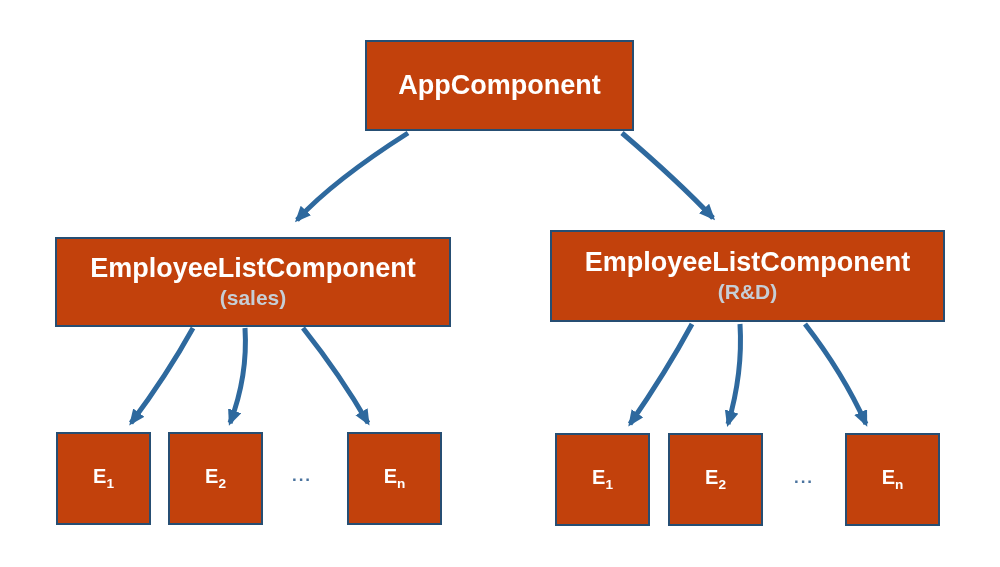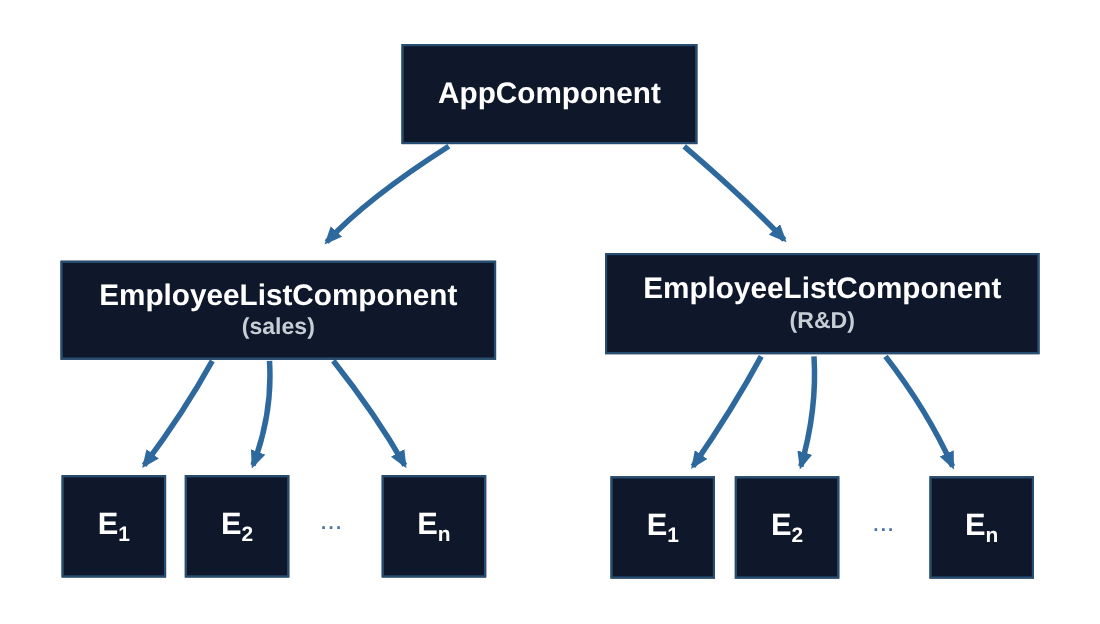--- a/index.html
+++ b/index.html
@@ -4,32 +4,32 @@
 <style>
   html,body { margin:0; padding:0; background:#ffffff; }
   .canvas {
     position:relative; width:1000px; height:567px; background:#ffffff;
     font-family:"Liberation Sans", sans-serif; overflow:hidden;
   }
   svg.edges { position:absolute; left:0; top:0; width:1000px; height:567px; pointer-events:none; }
 
   .node {
     position:absolute; box-sizing:border-box;
-    background:#0f172a; border:2px solid #264E73;
+    background:#c2410c; border:2px solid #264E73;
     color:#ffffff; font-weight:bold;
     display:flex; flex-direction:column; align-items:center; justify-content:center;
     text-align:center; line-height:1.15;
   }
   .root-node  { left:365px; top:40px;  width:269px; height:91px; font-size:27px; }
   .group-node .group-title { font-size:27px;text-align:center; }
   .group-node .group-sub   { font-size:21px; color:#C6CED6; margin-top:2px; }
   .group-sales { left:55px;  top:237px; width:396px; height:90px; }
   .group-rd    { left:550px; top:230px; width:395px; height:92px; }
 
-  .leaf { width:95px; height:93px; font-size:28px; }
+  .leaf { width:95px; height:93px; font-size:20px; }
   .leaf sub { font-size:0.68em; }
   .l-e1 { left:56px;  top:432px; }
   .l-e2 { left:168px; top:432px; }
   .l-en { left:347px; top:432px; }
   .r-e1 { left:555px; top:433px; }
   .r-e2 { left:668px; top:433px; }
   .r-en { left:845px; top:433px; }
 
   .ellipsis {
     position:absolute; width:34px; text-align:center;

